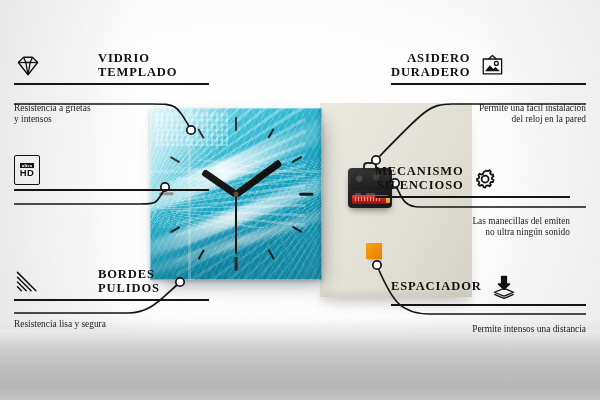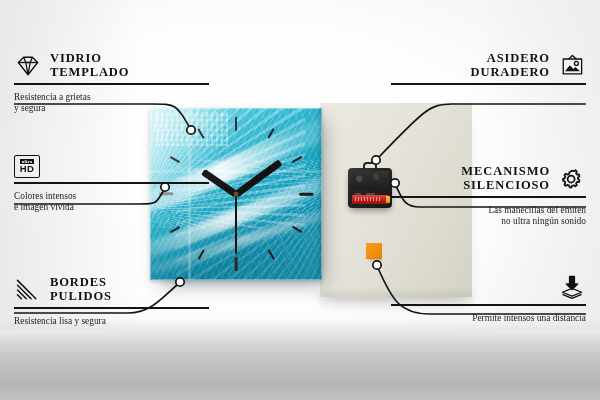--- a/index.html
+++ b/index.html
@@ -176,42 +176,42 @@
   
   #wires{ position:absolute; inset:0; width:600px; height:400px; pointer-events:none; }
   #wires path{ fill:none; stroke:#141414; stroke-width:1.7; }
   #wires circle.node{ fill:#ffffff; stroke:#141414; stroke-width:1.7; }
 
   
   .feat{ position:absolute; width:195px; }
   .feat .head{
     display:flex; align-items:center; gap:8px;
   }
-  .feat.right .head{ justify-content:flex-end; }
+  .feat.right .head{ justify-content:flex-start; }
   .feat .titles{
     font-family:"Liberation Serif", serif;
     font-weight:700; font-size:12.5px; line-height:13.5px;
     letter-spacing:.9px; color:#111;
     text-transform:uppercase;
   }
-  .feat.left .titles{ text-align:left; }
+  .feat.left .titles{ text-align:left;margin-left:48px; }
   .feat.right .titles{ text-align:right; }
   .feat .rule{
     height:1.6px; background:#141414; margin-top:4px; width:100%;
   }
   .feat .desc{
-    margin-top:7px;
+    margin-top:18px;
     font-family:"Liberation Serif", serif;
     font-size:9.4px; line-height:11.4px; color:#1d1d1d;
   }
   .feat.right .desc{ text-align:right; }
   .ico{ width:28px; height:26px; flex:0 0 28px; display:block; }
   .ico svg{ width:100%; height:100%; display:block; }
   .hdbadge{
-    width:26px; height:23px; border:1.6px solid #111; border-radius:2px;
+    width:26px; height:30px; border:1.6px solid #111; border-radius:2px;
     display:flex; flex-direction:column; align-items:center; justify-content:center;
     flex:0 0 26px;
   }
   .hdbadge .u{ font-size:4.6px; font-weight:700; letter-spacing:.2px; line-height:5px;
                background:#111; color:#fff; padding:0 2px; }
   .hdbadge .h{ font-size:9.5px; font-weight:700; line-height:10px; letter-spacing:.3px; color:#111;
                font-family:"Liberation Sans", sans-serif; }
 </style>
 </head>
 <body>
@@ -310,39 +310,35 @@
           </svg>
       </span>
       <div class="titles">
         <div>VIDRIO</div>
         <div>TEMPLADO</div>
       </div>
     </div>
     <div class="rule"></div>
     <div class="desc">
       <div>Resistencia a grietas</div>
-      <div>y segura</div>
+      <div>y intensos</div>
     </div>
   </div>
 
   <div class="feat left" style="left:14px; top:155px;">
     <div class="head">
       <span class="hdbadge">
         <span class="u">ultra</span>
         <span class="h">HD</span>
       </span>
     </div>
     <div class="rule"></div>
-    <div class="desc">
-      <div>Colores intensos</div>
-      <div>e imagen vívida</div>
-    </div>
-  </div>
-
-  <div class="feat left" style="left:14px; top:276px;">
+  </div>
+
+  <div class="feat left" style="left:14px; top:268px;">
     <div class="head">
       <span class="ico">
         <svg viewBox="0 0 32 28">
             <g stroke="#111" stroke-width="1.7" stroke-linecap="round">
           <path d="M4 3 L25 24"></path>
               <path d="M4 8.5 L19.5 24"></path>
               <path d="M4 14 L14 24"></path>
           <path d="M4 19.5 L8.5 24"></path>
             </g>
           </svg>
@@ -369,23 +365,27 @@
             <g fill="none" stroke="#111" stroke-width="1.5" stroke-linejoin="round">
           <path d="M12 6 L16.5 2 L21 6"></path>
           <rect x="6" y="6" width="21" height="17"></rect>
           <path d="M8 20 L13.5 13 L17.5 17.5 L20 15 L25 20 Z" fill="#111" stroke="none"></path>
           <circle cx="21" cy="11" r="2.2"></circle>
             </g>
           </svg>
       </span>
     </div>
     <div class="rule"></div>
-  </div>
-
-  <div class="feat right" style="left:391px; top:165px;">
+    <div class="desc">
+      <div>Permite una fácil instalación</div>
+      <div>del reloj en la pared</div>
+    </div>
+  </div>
+
+  <div class="feat right" style="left:375px; top:165px;">
     <div class="head">
       <div class="titles">
         <div>MECANISMO</div>
         <div>SILENCIOSO</div>
       </div>
       <span class="ico">
         <svg viewBox="0 0 32 28">
             <g fill="none" stroke="#111" stroke-width="2" stroke-linejoin="round">
           <path d="M16 4.5 L18.2 5.1 L20 3.9 L21.6 5.5 L20.6 7.4 L21.9 9 L24 8.8 L24.6 11 L22.8 12.2 L22.8 14.1 L24.6 15.3 L24 17.5 L21.9 17.3 L20.6 18.9 L21.6 20.8 L20 22.4 L18.2 21.2 L16 21.8 L15.3 23.8 L13.1 23.2 L12.5 21.2 L10.6 20.8 L8.9 21.9 L7.3 20.3 L8.3 18.5 L7.7 16.6 L5.7 16 L5.7 13.8 L7.7 13.2 L8.3 11.3 L7.3 9.5 L8.9 7.9 L10.6 9 L12.5 8.4 L13.1 6.4 Z"></path>
           <circle cx="15" cy="14" r="4"></circle>
@@ -396,20 +396,21 @@
     <div class="rule"></div>
     <div class="desc">
       <div>Las manecillas del emiten</div>
       <div>no ultra ningún sonido</div>
     </div>
   </div>
 
   <div class="feat right" style="left:391px; top:274px;">
     <div class="head">
       <div class="titles">
+        <div>ESPACIADOR</div>
       </div>
       <span class="ico">
         <svg viewBox="0 0 32 28">
             <g stroke="#111" stroke-width="1.5" fill="none" stroke-linejoin="round">
           <path d="M13.2 2 H18.8 V10.5 H22.5 L16 17 L9.5 10.5 H13.2 Z" fill="#111"></path>
           <path d="M16 15.5 L27 20 L16 24.5 L5 20 Z"></path>
           <path d="M5 22.5 L16 27 L27 22.5"></path>
             </g>
           </svg>
       </span>

